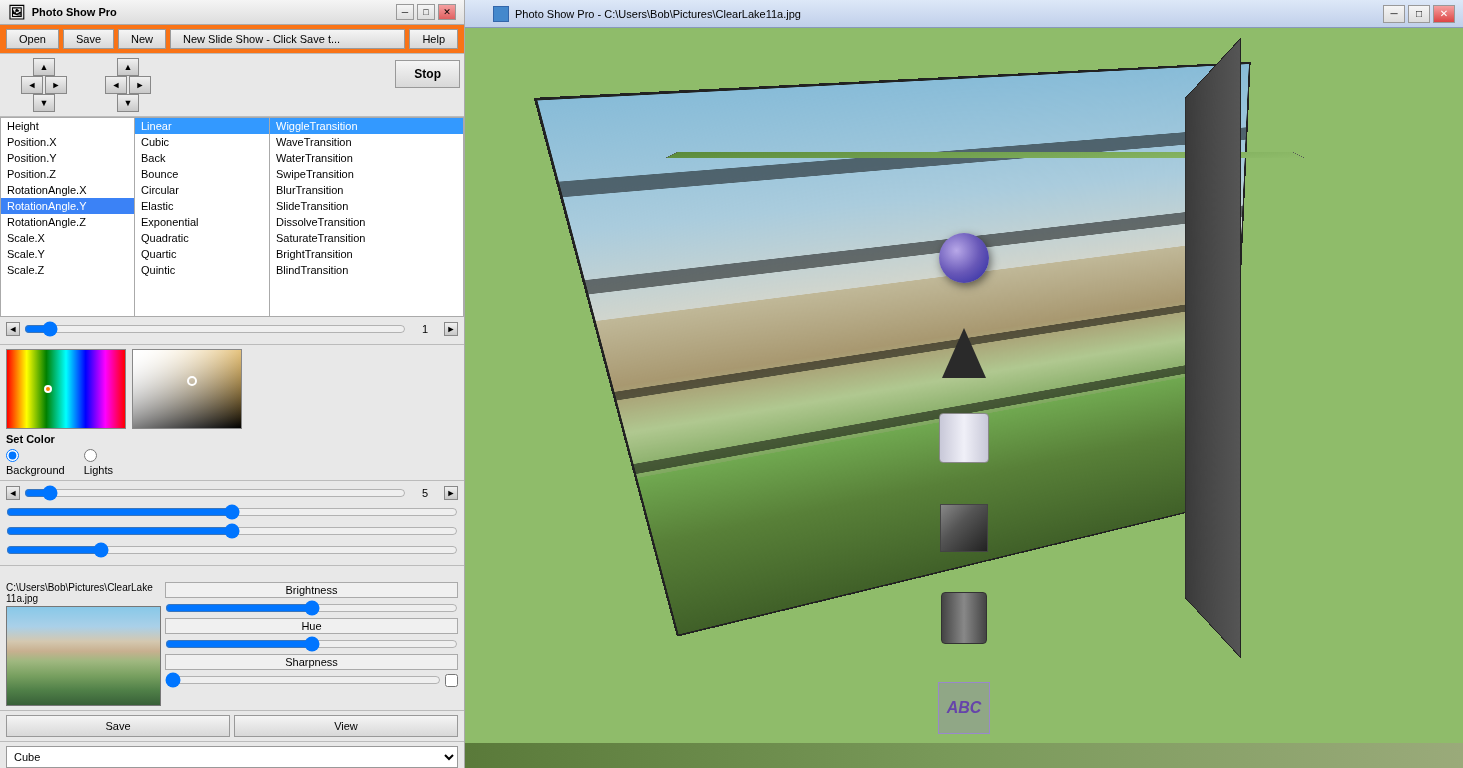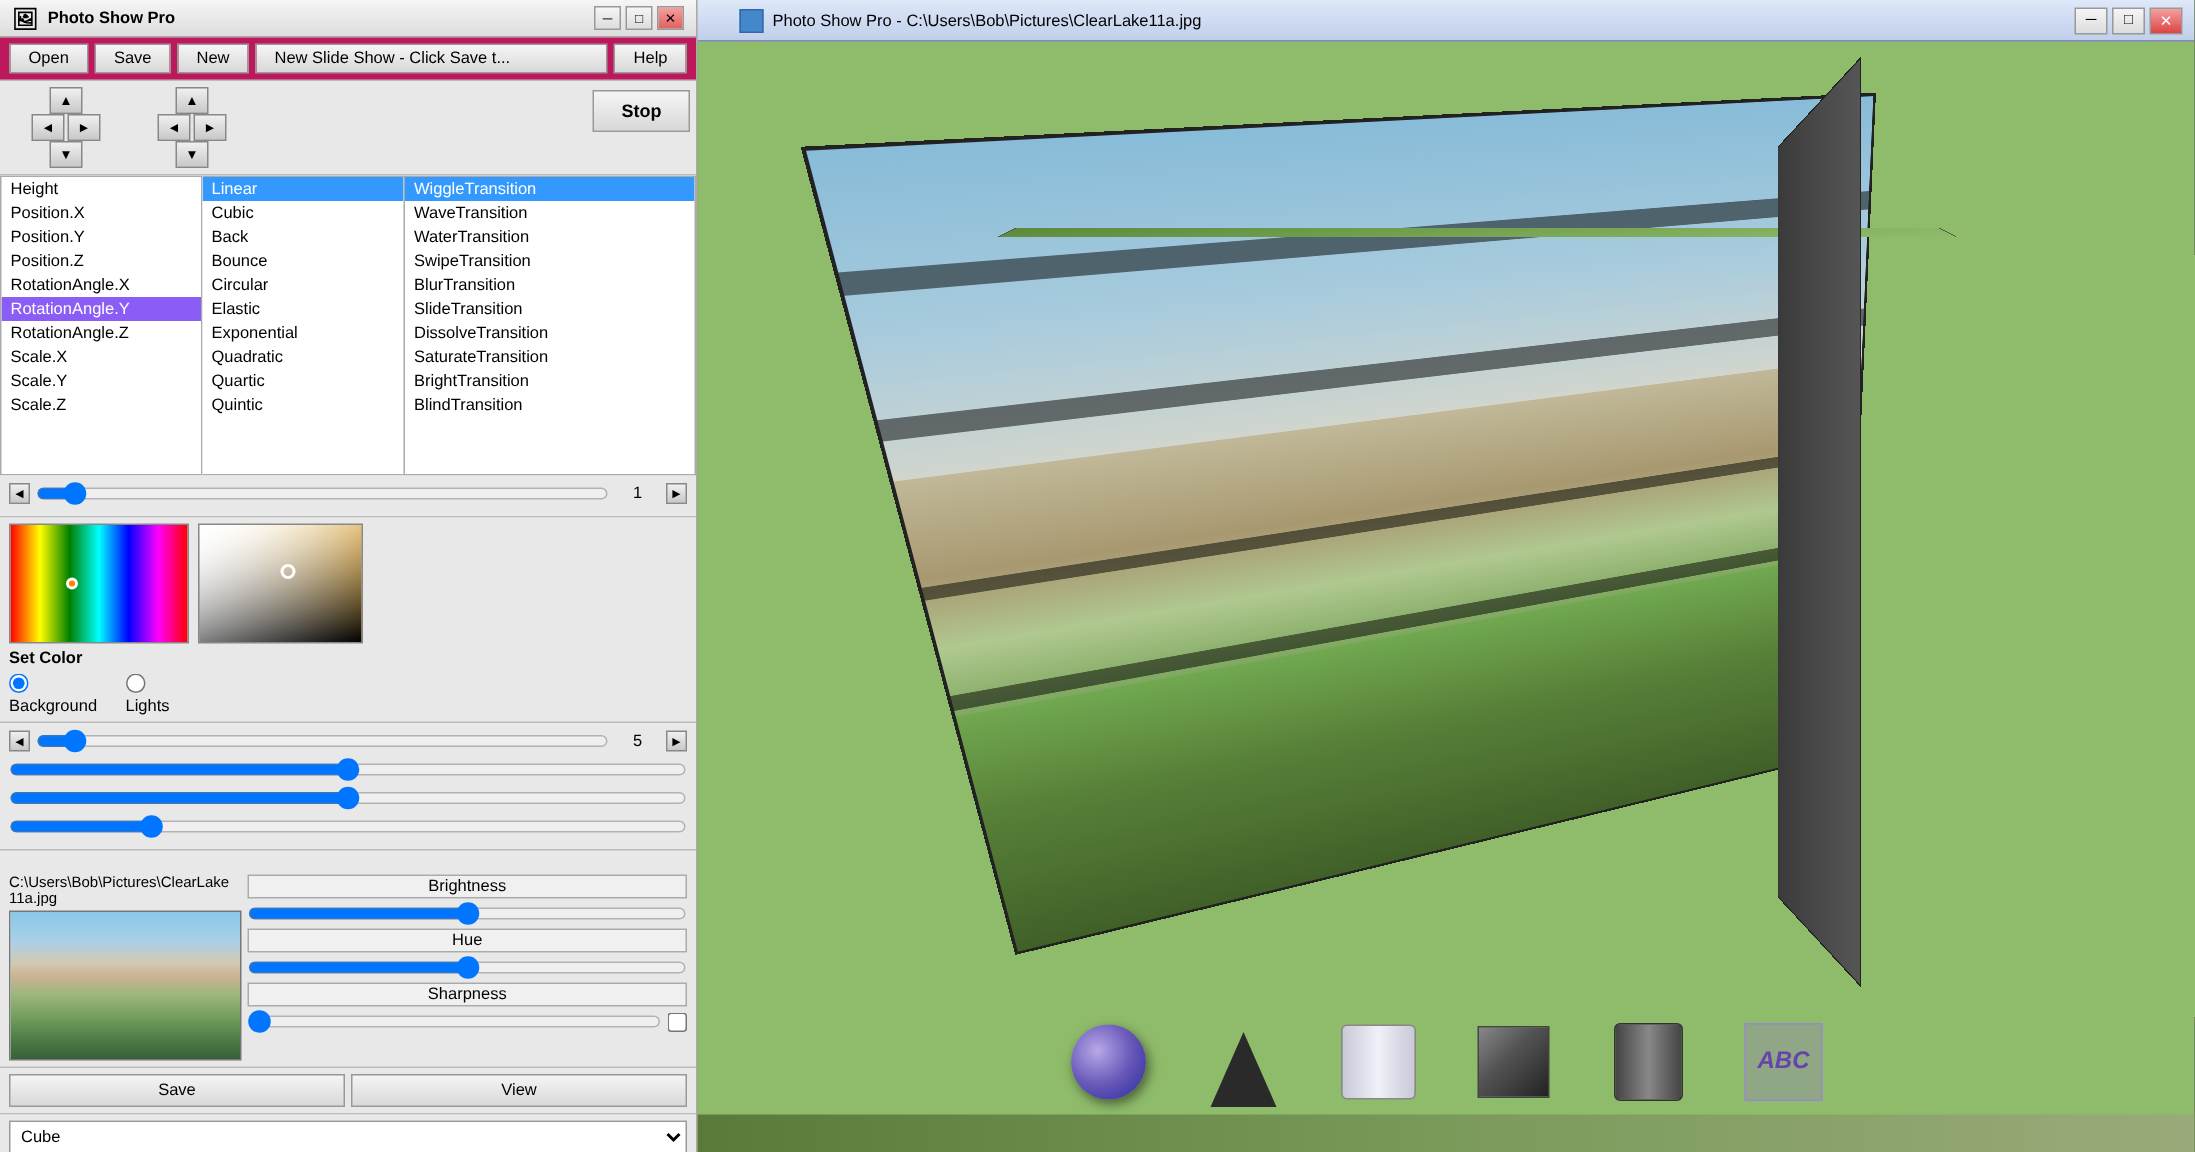--- a/index.html
+++ b/index.html
@@ -13,42 +13,42 @@
     .left-panel { width: 465px; background: #e8e8e8; display: flex; flex-direction: column; border-right: 1px solid #aaa; flex-shrink: 0; }
 
     
     .title-bar { background: linear-gradient(to bottom, #f5f5f5, #ddd); padding: 4px 8px; display: flex; align-items: center; justify-content: space-between; border-bottom: 1px solid #aaa; height: 28px; }
     .title-bar-left { display: flex; align-items: center; gap: 6px; font-size: 11px; font-weight: bold; }
     .title-bar-controls { display: flex; gap: 3px; }
     .title-btn { width: 18px; height: 16px; border: 1px solid #999; background: linear-gradient(to bottom, #f5f5f5, #ddd); cursor: pointer; font-size: 9px; display: flex; align-items: center; justify-content: center; }
     .title-btn.close { background: linear-gradient(to bottom, #f5a0a0, #e06060); }
 
     
-    .toolbar { display: flex; align-items: flex-start; padding: 4px 6px; gap: 4px; background: #be185d; border-bottom: 1px solid #bbb; }
+    .toolbar { display: flex; align-items: flex-start; padding: 4px 6px; gap: 4px; background: #f97316; border-bottom: 1px solid #bbb; }
     .toolbar-btn { padding: 3px 12px; background: linear-gradient(to bottom, #f5f5f5, #d8d8d8); border: 1px solid #999; cursor: pointer; font-size: 11px; }
 
     
     .controls-area { display: flex; padding: 4px; gap: 4px; background: #e8e8e8; border-bottom: 1px solid #bbb; }
 
     
     .arrow-control { display: flex; flex-direction: column; align-items: center; width: 80px; }
     .arrow-row { display: flex; align-items: center; gap: 2px; }
     .arrow-btn { width: 22px; height: 18px; background: linear-gradient(to bottom, #f0f0f0, #c8c8c8); border: 1px solid #888; cursor: pointer; display: flex; align-items: center; justify-content: center; font-size: 9px; }
 
     
     .stop-section { display: flex; align-items: flex-start; padding-top: 2px; }
     .stop-btn { padding: 6px 18px; background: linear-gradient(to bottom, #f5f5f5, #d8d8d8); border: 1px solid #999; cursor: pointer; font-size: 12px; font-weight: bold; margin-left: 20px; }
 
     
     .properties-area { display: flex; flex: 1; gap: 0; overflow: hidden; }
 
     
     .list-panel { width: 135px; background: #fff; border: 1px solid #aaa; overflow-y: auto; }
     .list-item { padding: 2px 6px; cursor: pointer; white-space: nowrap; font-size: 11px; }
-    .list-item.selected { background: #8b5cf6; color: white; }
+    .list-item.selected { background: #3b82f6; color: white; }
 
     
     .easing-panel { width: 135px; background: #fff; border: 1px solid #aaa; border-left: none; overflow-y: auto; }
     .easing-item { padding: 2px 6px; cursor: pointer; font-size: 11px; }
     .easing-item.selected { background: #3399ff; color: white; }
 
     
     .transitions-panel { flex: 1; background: #fff; border: 1px solid #aaa; border-left: none; overflow-y: auto; }
     .transition-item { padding: 2px 6px; cursor: pointer; font-size: 11px; }
     .transition-item.selected { background: #3399ff; color: white; }
@@ -105,21 +105,21 @@
     .viewer-btn { width: 22px; height: 18px; border: 1px solid #999; background: linear-gradient(to bottom, #f5f5f5, #ddd); cursor: pointer; font-size: 10px; display: flex; align-items: center; justify-content: center; }
     .viewer-btn.close { background: linear-gradient(to bottom, #f5a0a0, #dd4444); color: white; }
 
     
     .canvas-area { flex: 1; background: #8fbc6a; position: relative; overflow: hidden; }
 
     
     .photo-3d { position: absolute; top: 60px; left: 100px; width: 680px; height: 560px; }
 
     
-    .thumb-strip { position: absolute; bottom: 30px; left: 0; right: 0; display: flex; align-items: center; justify-content: center; gap: 30px; padding: 0 20px; }
+    .thumb-strip { position: absolute; bottom: 30px; left: 0; right: 0; display: flex; align-items: center; justify-content: center; gap: 30px; padding: 0 20px; flex-direction: column; }
     .thumb-item { display: flex; flex-direction: column; align-items: center; gap: 4px; cursor: pointer; }
     .thumb-icon { width: 60px; height: 60px; display: flex; align-items: center; justify-content: center; }
 
     
     ::-webkit-scrollbar { width: 12px; }
     ::-webkit-scrollbar-track { background: #e0e0e0; }
     ::-webkit-scrollbar-thumb { background: #aaa; border: 1px solid #888; }
 
     
     .photo-rotated {

